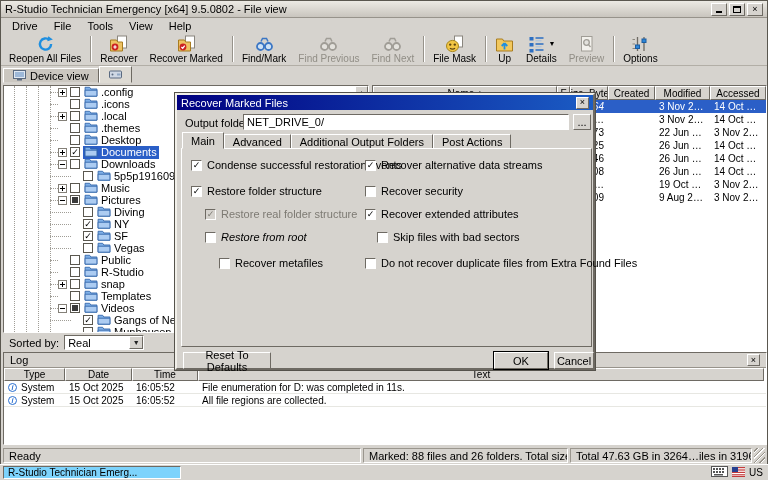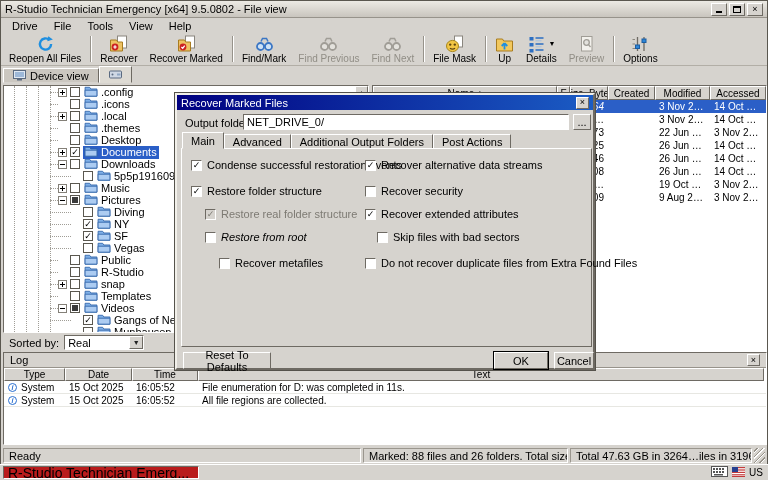--- a/index.html
+++ b/index.html
@@ -126,22 +126,22 @@
   .cb-row.disabled .dcb{background:#d6d3ce;color:#7d7a73;}
   .cb-row.disabled .cb-lbl{color:#7d7a73;}
   .btn{font:11px "Liberation Sans",sans-serif;display:flex;align-items:center;justify-content:center;padding:0;}
   .dlg-reset{position:absolute;left:6px;top:257px;width:88px;height:17px;}
   .dlg-ok{position:absolute;left:317px;top:257px;width:54px;height:17px;outline:1px solid #000;}
   .dlg-cancel{position:absolute;left:377px;top:257px;width:40px;height:17px;}
 
   
   .taskbar{position:absolute;left:0;top:464px;width:768px;height:16px;background:#d6d3ce;
            border-top:1px solid #fff;display:flex;align-items:center;padding:1px 3px;gap:4px;}
-  .task-btn{width:196px;height:13px;font-size:14px;justify-content:flex-start;padding:0 4px;
-            border:1px solid;border-color:#6e6a63 #fff #fff #6e6a63;background:#b91c1c;
+  .task-btn{width:178px;height:13px;font-size:10px;justify-content:flex-start;padding:0 4px;
+            border:1px solid;border-color:#6e6a63 #fff #fff #6e6a63;background:#7dd3fc;
             white-space:nowrap;overflow:hidden;}
   .task-spacer{flex:1;}
   .tray{display:flex;align-items:center;gap:4px;padding-right:2px;}
   .tray-us{font-size:10px;}
 </style>
 </head>
 <body>
 
 <div class="screen">
   <div class="app-window">

